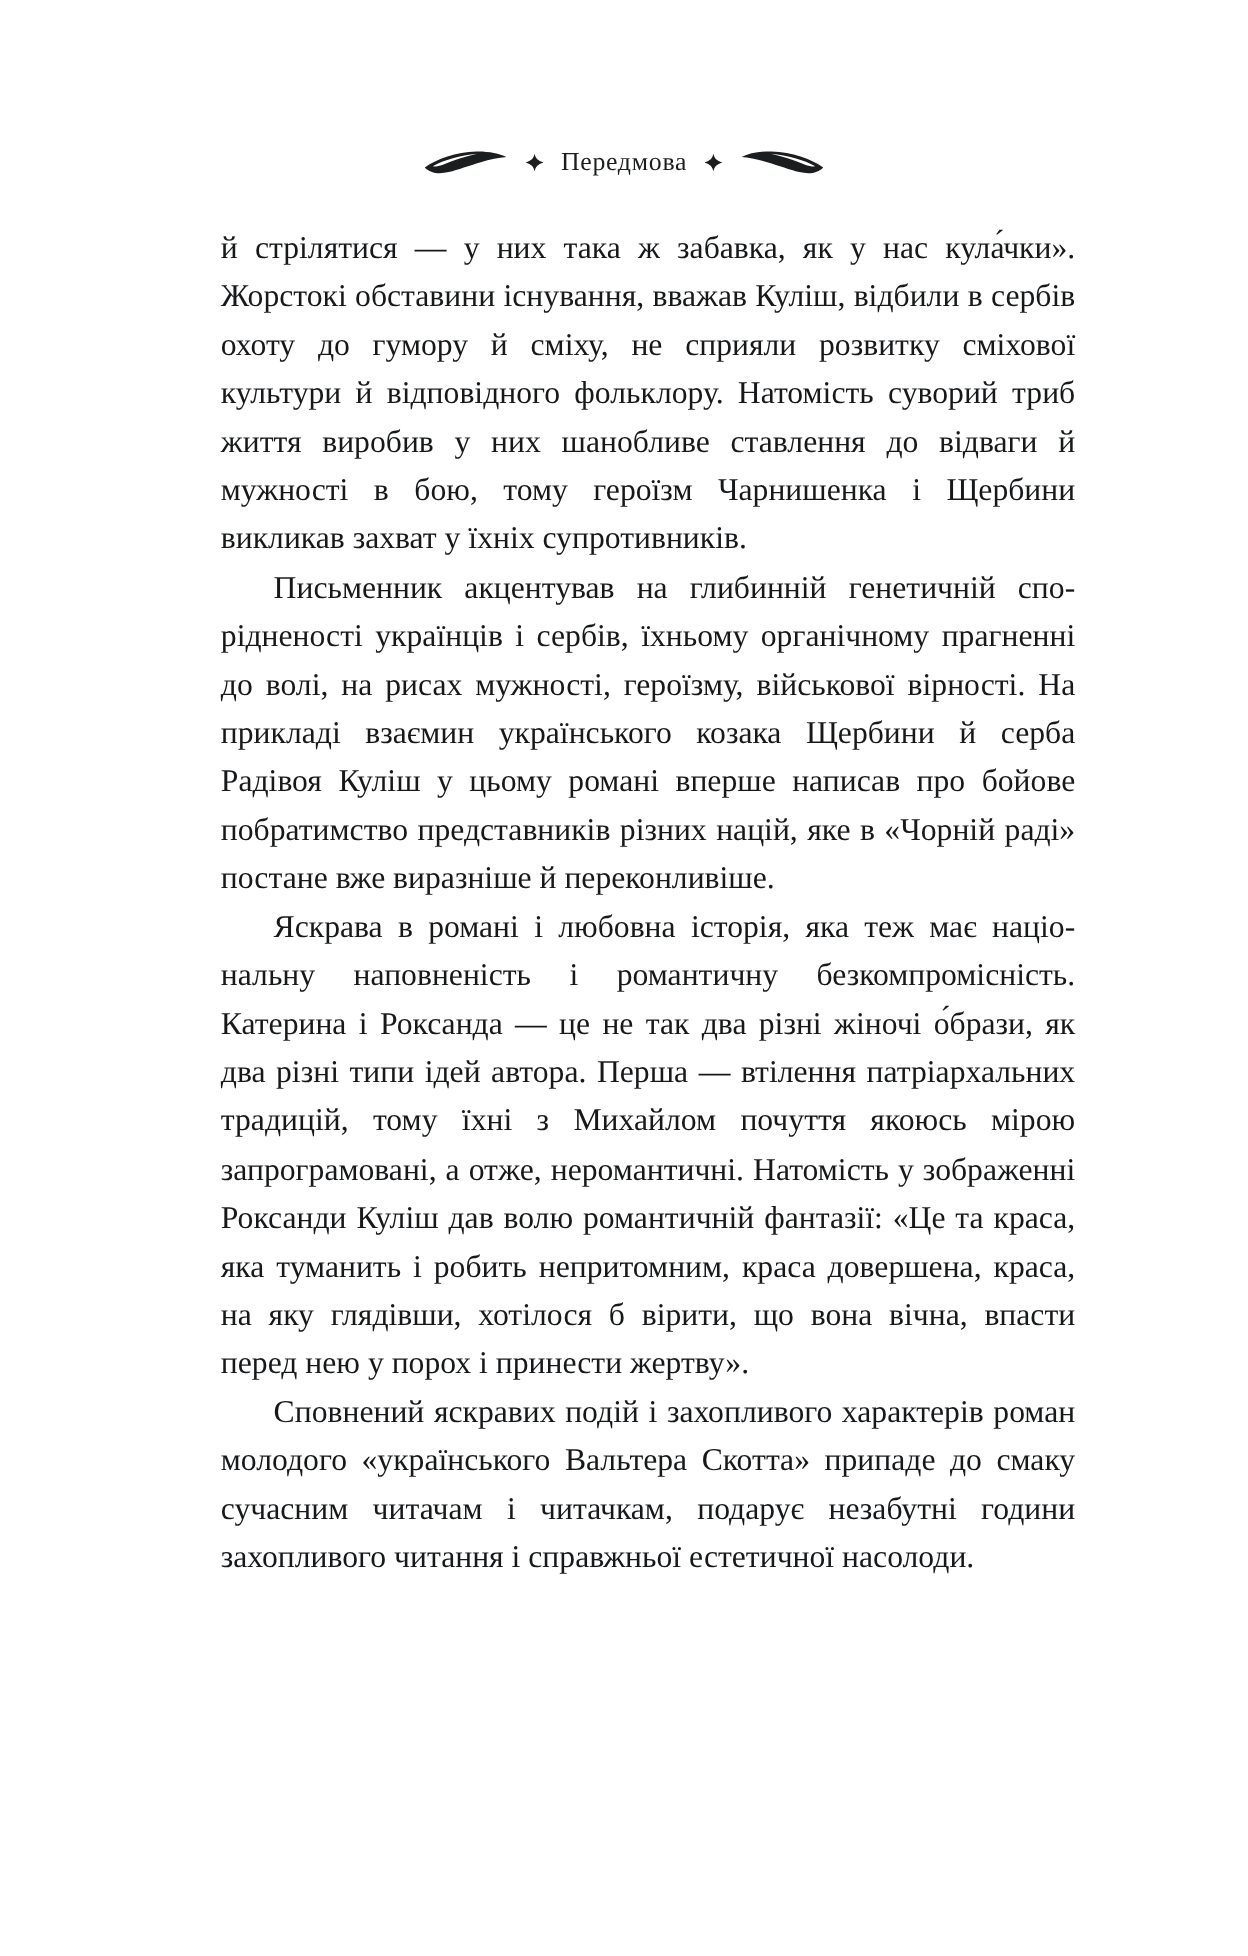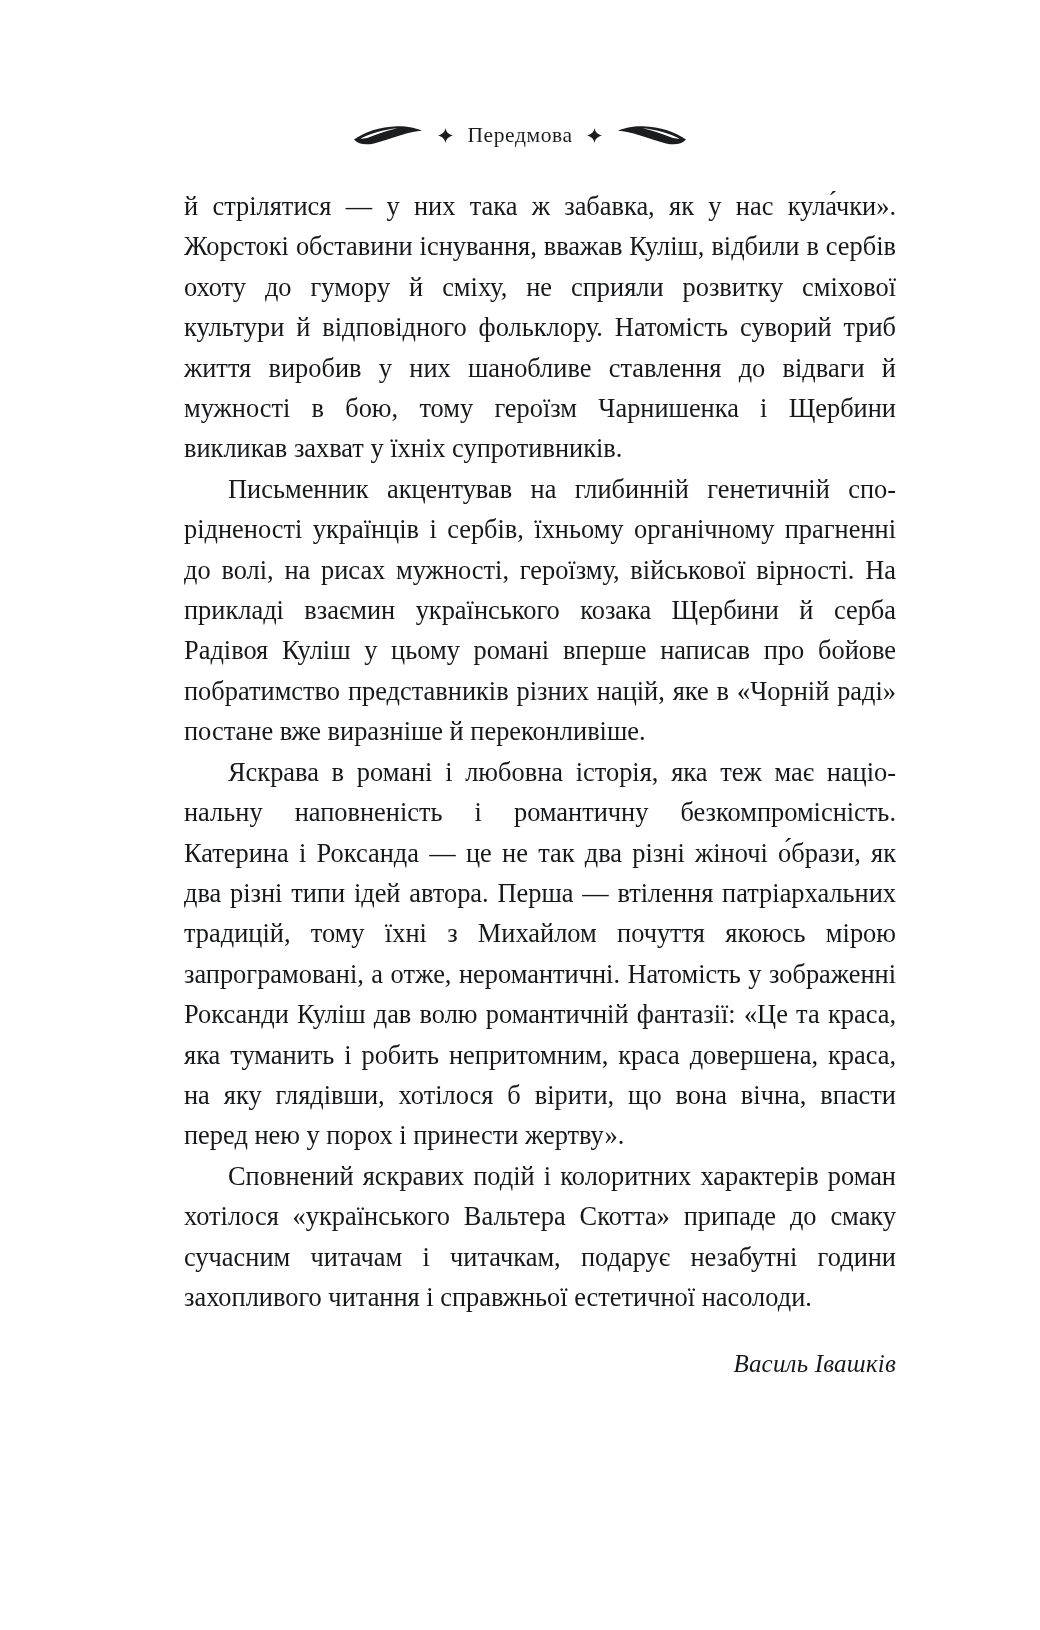--- a/index.html
+++ b/index.html
@@ -121,17 +121,16 @@
         </g>
       </svg>
     </span>
 
   </div>
 
   <div class="textblock">
     <p class="para first">й стрілятися — у них така ж забавка, як у нас кула́чки». Жорстокі обставини існування, вважав Куліш, відбили в сербів охоту до гумору й сміху, не сприяли розвитку смі­хової культури й відповідного фольклору. Натомість суво­рий триб життя виробив у них шанобливе ставлення до відваги й мужності в бою, тому героїзм Чарнишенка і Щер­бини викликав захват у їхніх супротивників.</p>
     <p class="para">Письменник акцентував на глибинній генетичній спо­рідненості українців і сербів, їхньому органічному прагнен­ні до волі, на рисах мужності, героїзму, військової вірності. На прикладі взаємин українського козака Щербини й серба Радівоя Куліш у цьому романі вперше написав про бойове побратимство представників різних націй, яке в «Чорній раді» постане вже виразніше й переконливіше.</p>
     <p class="para">Яскрава в романі і любовна історія, яка теж має націо­нальну наповненість і романтичну безкомпромісність. Катерина і Роксанда — це не так два різні жіночі о́брази, як два різні типи ідей автора. Перша — втілення патріар­хальних традицій, тому їхні з Михайлом почуття якоюсь мірою запрограмовані, а отже, неромантичні. Натомість у зображенні Роксанди Куліш дав волю романтичній фан­тазії: «Це та краса, яка туманить і робить непритомним, краса довершена, краса, на яку глядівши, хотілося б вірити, що вона вічна, впасти перед нею у порох і принести жертву».</p>
-    <p class="para last-of-body">Сповнений яскравих подій і колоритних характерів роман хотілося «українського Вальтера Скотта» припаде до смаку сучасним читачам і читачкам, подарує незабут­ні години захопливого читання і справжньої естетич­ної насолоди.</p>
-    <p class="signature">Василь Івашків</p>
+    <p class="para last-of-body">Сповнений яскравих подій і захопливого характерів роман молодого «українського Вальтера Скотта» припаде до смаку сучасним читачам і читачкам, подарує незабут­ні години захопливого читання і справжньої естетич­ної насолоди.</p>
   </div>
 
 </div>
 
 </body></html>

